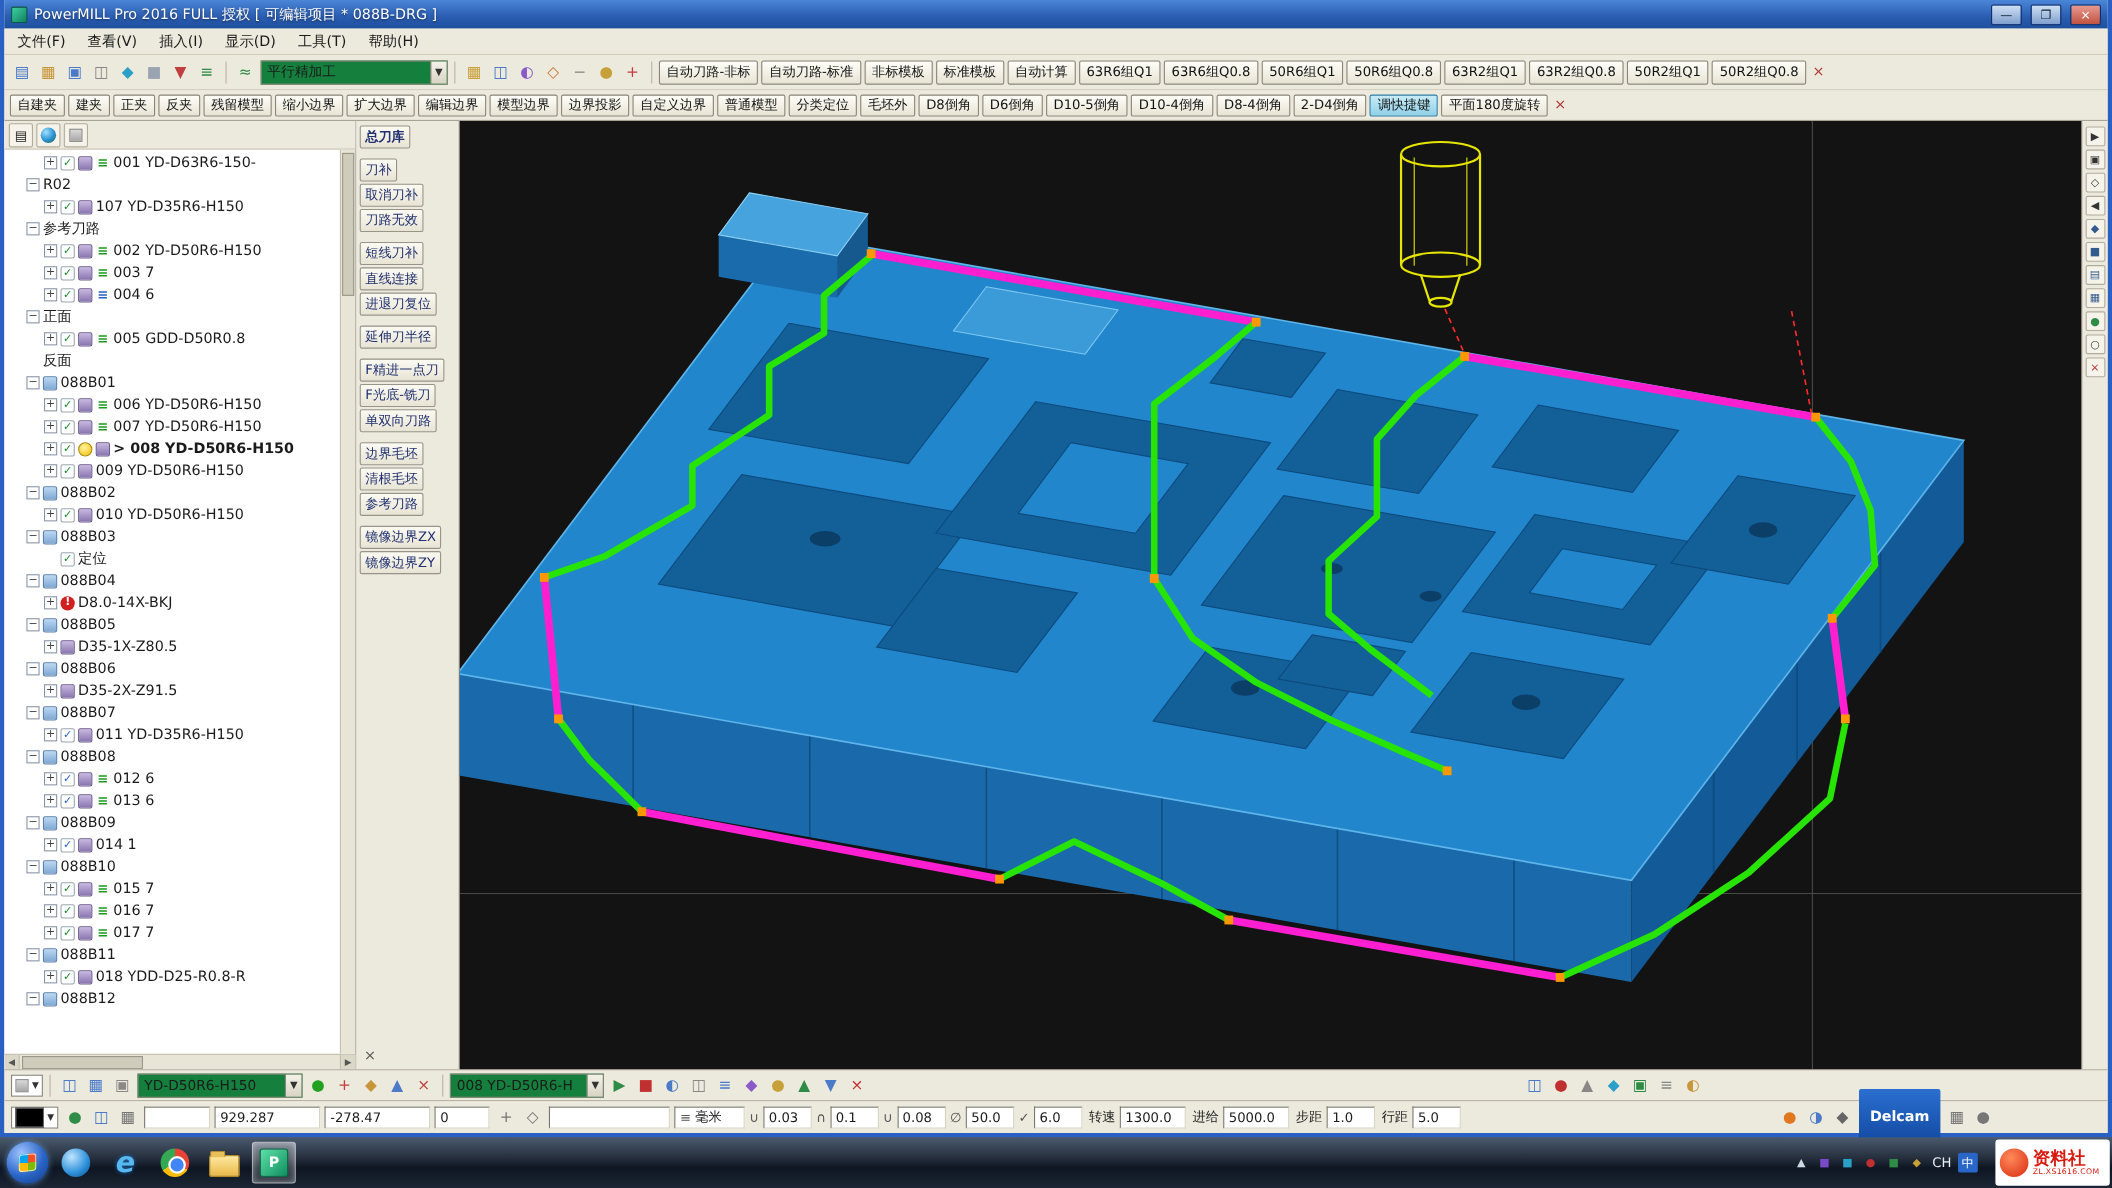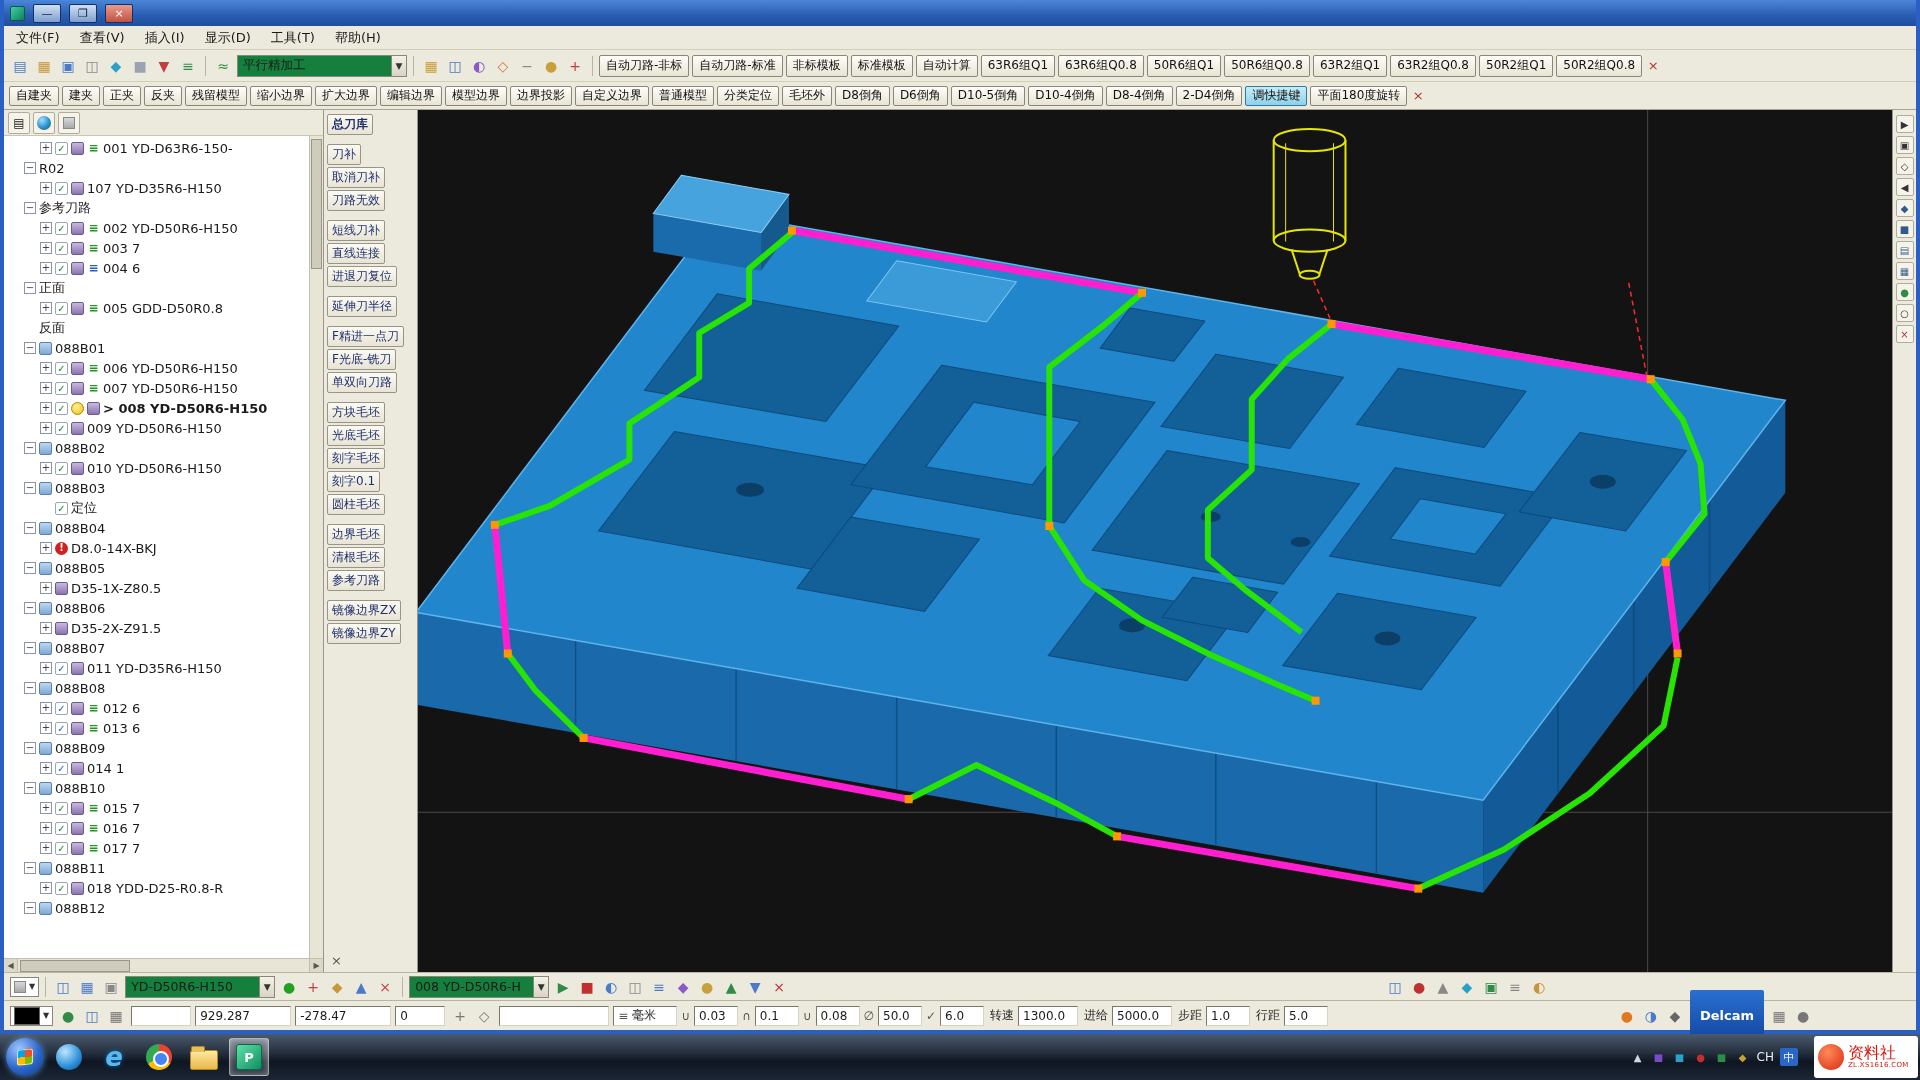--- a/index.html
+++ b/index.html
@@ -131,30 +131,31 @@
        border:1px solid #0a6a46;display:flex;align-items:center;justify-content:center;color:#fff;font-size:13px;font-weight:bold;}
   .tray{margin-left:auto;display:flex;align-items:center;gap:6px;color:#e8eef4;font-size:12px;}
   .tray .icon-btn{width:16px;height:16px;font-size:10px;}
   .ime-box{background:#2a66c8;color:#fff;width:18px;height:18px;display:flex;align-items:center;
        justify-content:center;border-radius:2px;font-size:11px;}
 
   .watermark{position:absolute;right:2px;bottom:2px;width:104px;height:42px;background:#fff;
        border-radius:3px;display:flex;align-items:center;gap:4px;padding:2px 4px;z-index:50;}
   .wm-logo{width:26px;height:26px;border-radius:50%;background:radial-gradient(circle at 38% 32%,#ff8a5a,#d82a10);flex:none;}
   .wm-col{display:flex;flex-direction:column;line-height:1.1;}
-  .wm-title{color:#d81a10;font-weight:normal;font-size:16px;}
+  .wm-title{color:#d81a10;font-weight:bold;font-size:16px;}
   .wm-url{color:#d81a10;font-size:7px;letter-spacing:.3px;}
 </style>
 </head>
 <body>
 
 <div class="app">
 
   <div class="titlebar">
     <div class="app-ico"></div>
+    <div class="title-text">PowerMILL Pro 2016 FULL 授权   [ 可编辑项目 * 088B-DRG ]</div>
     <div class="win-btn">—</div>
     <div class="win-btn">❐</div>
     <div class="win-btn close">×</div>
   </div>
 
   <div class="menubar">
       <span class="menu-item">文件(F)</span>
       <span class="menu-item">查看(V)</span>
       <span class="menu-item">插入(I)</span>
       <span class="menu-item">显示(D)</span>
@@ -498,27 +499,20 @@
             <button class="macro-btn">直线连接</button>
             <button class="macro-btn">进退刀复位</button>
           </div>
           <div class="macro-group">
             <button class="macro-btn">延伸刀半径</button>
           </div>
           <div class="macro-group">
             <button class="macro-btn">F精进一点刀</button>
             <button class="macro-btn">F光底-铣刀</button>
             <button class="macro-btn">单双向刀路</button>
-          </div>
-          <div class="macro-group">
-            <button class="macro-btn">方块毛坯</button>
-            <button class="macro-btn">光底毛坯</button>
-            <button class="macro-btn">刻字毛坯</button>
-            <button class="macro-btn">刻字0.1</button>
-            <button class="macro-btn">圆柱毛坯</button>
           </div>
           <div class="macro-group">
             <button class="macro-btn">边界毛坯</button>
             <button class="macro-btn">清根毛坯</button>
             <button class="macro-btn">参考刀路</button>
           </div>
           <div class="macro-group">
             <button class="macro-btn">镜像边界ZX</button>
             <button class="macro-btn">镜像边界ZY</button>
           </div>

